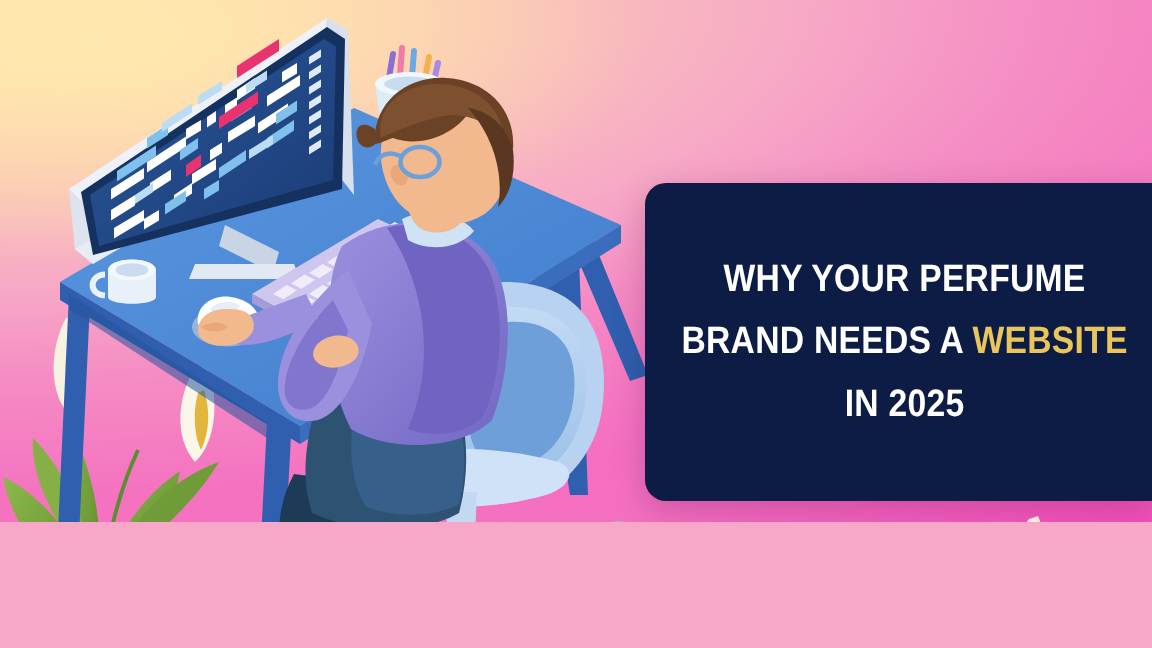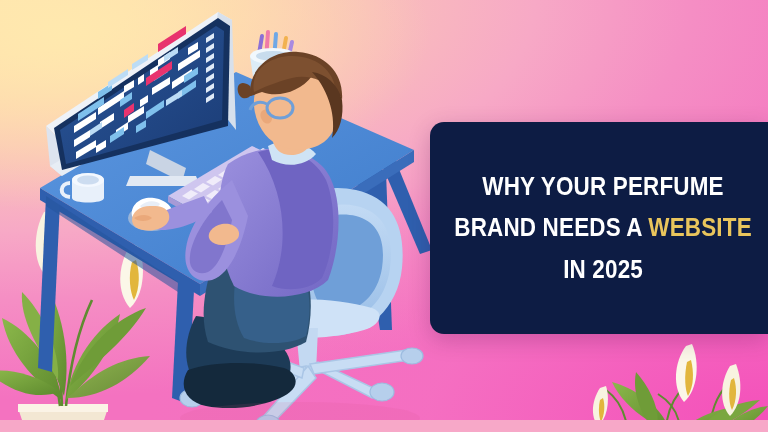--- a/index.html
+++ b/index.html
@@ -5,21 +5,21 @@
   * { margin:0; padding:0; box-sizing:border-box; }
   html,body { width:768px; height:432px; overflow:hidden; }
   body {
     font-family: "Liberation Sans", sans-serif;
     position:relative;
     background:#f7a8c8;
   }
 
   
   #banner {
-    position:absolute; left:0; top:0; width:768px; height:420px;
+    position:absolute; left:0; top:0; width:768px; height:348px;
     overflow:hidden;
   }
   .bg-base {
     position:absolute; inset:0;
     background:
       radial-gradient(120% 95% at 0% 0%, #ffe9ae 0%, #ffe0ad 14%, #fcd2b0 26%, #f9bfbb 40%, #f7a9c6 58%, #f58ec4 75%, #f472c0 100%);
   }
   .bg-tint {
     position:absolute; inset:0;
     background:

